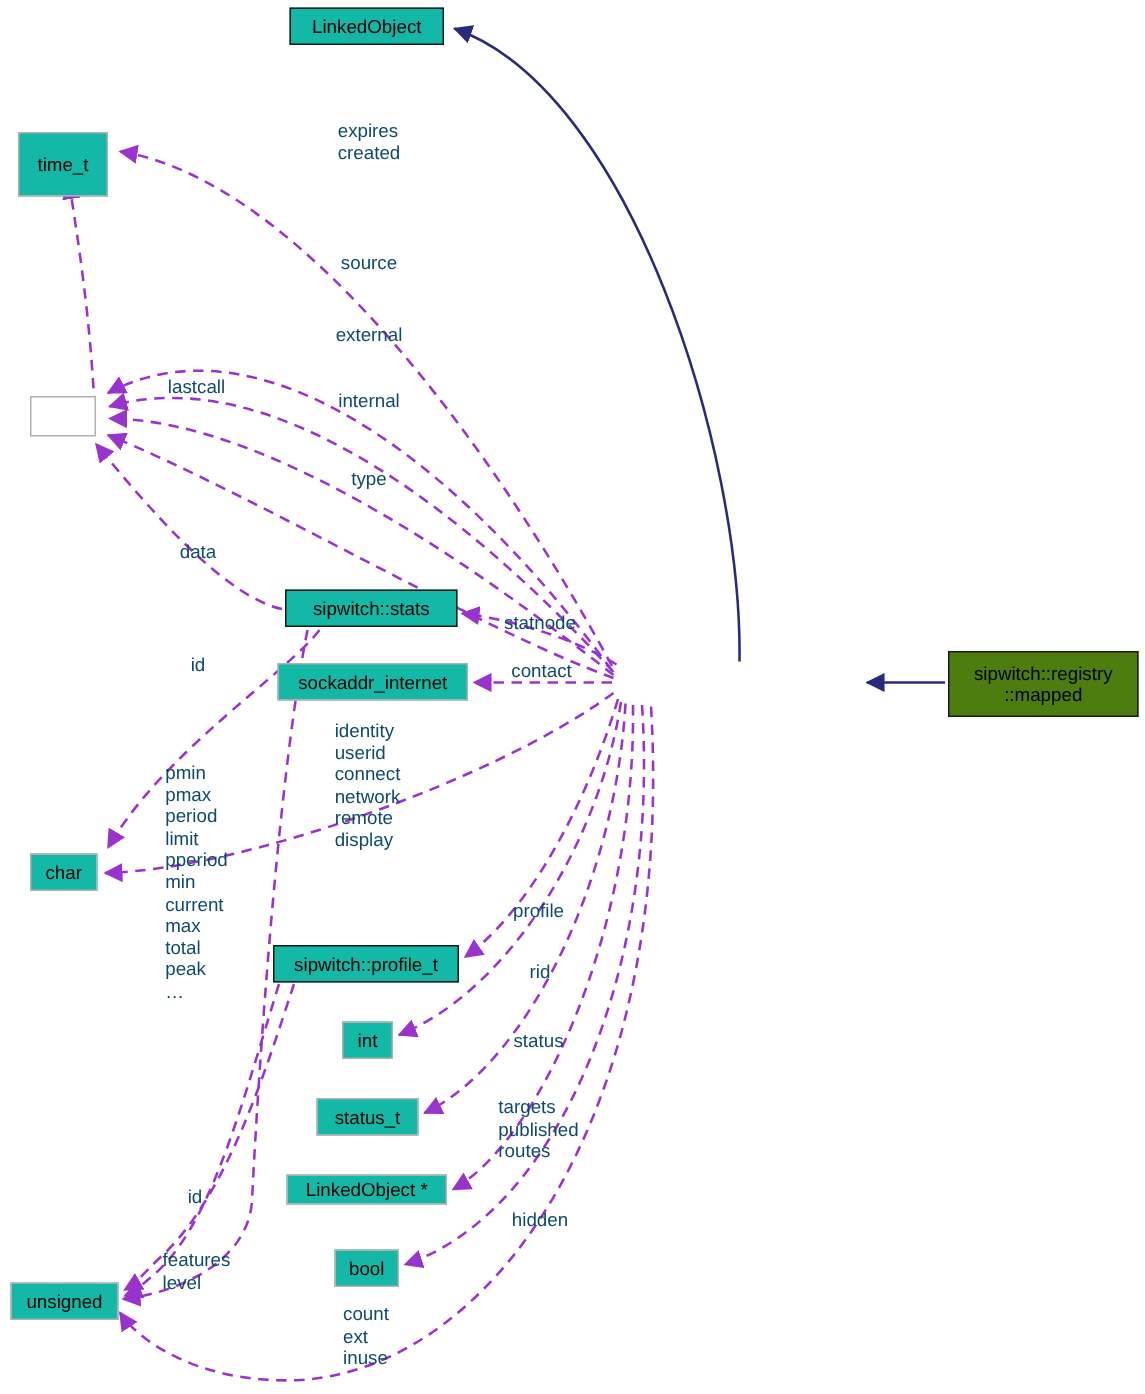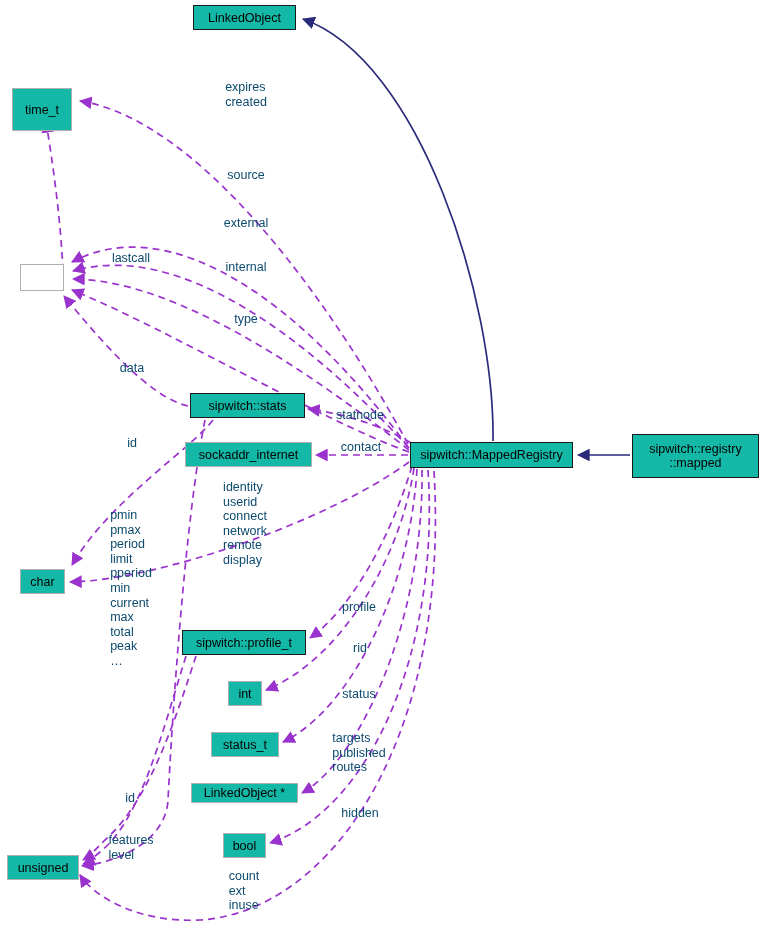--- a/index.html
+++ b/index.html
@@ -21,21 +21,21 @@
     text-align:center;
     background:#14b8a6;
     border:1px solid #b0b0b0;
     color:#000000;
     font-size:12.5px;
     line-height:14px;
     white-space:pre;
     z-index:5;
   }
   .node.strong{border:1.6px solid #1a1a1a;}
-  .node.filled{background:#14b8a6;border:1.6px solid #1a1a1a;}
+  .node.filled{background:#4d7c0f;border:1.6px solid #1a1a1a;}
   .node.empty{background:#ffffff;}
   .elabel{
     position:absolute;
     font-size:12.5px;
     line-height:14.6px;
     color:#0c4a6e;
     white-space:pre;
     z-index:6;
     transform:translateX(-50%);
   }
@@ -119,23 +119,20 @@
   </div>
 
   <div class="node strong" style="left:190px;top:393px;width:115px;height:25px;">
     <span>sipwitch::stats</span>
   </div>
 
   <div class="node" style="left:185px;top:442px;width:127px;height:25px;">
     <span>sockaddr_internet</span>
   </div>
 
-  <div class="node strong" style="left:410px;top:442px;width:163px;height:26px;">
-    <span>sipwitch::MappedRegistry</span>
-  </div>
 
   <div class="node filled" style="left:632px;top:434px;width:127px;height:44px;">
     <span>sipwitch::registry
 ::mapped</span>
   </div>
 
   <div class="node" style="left:20px;top:569px;width:45px;height:25px;">
     <span>char</span>
   </div>
 

